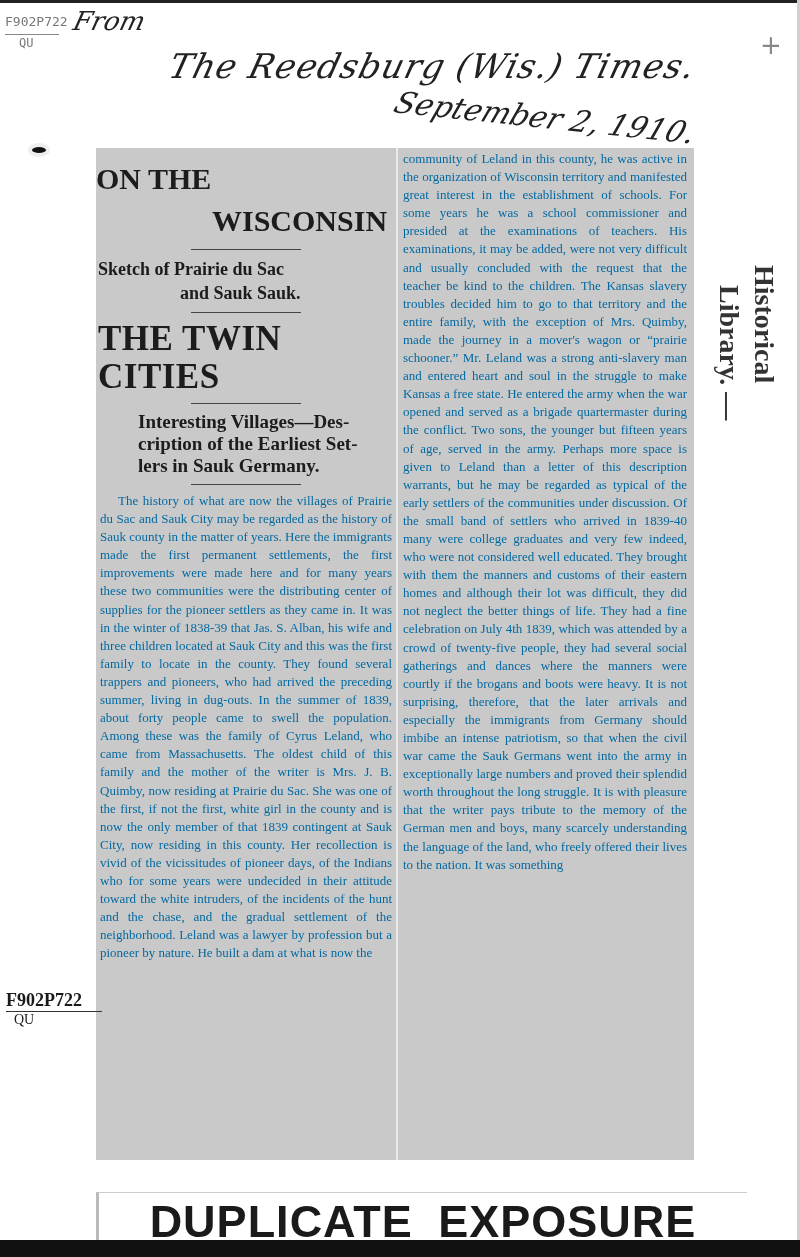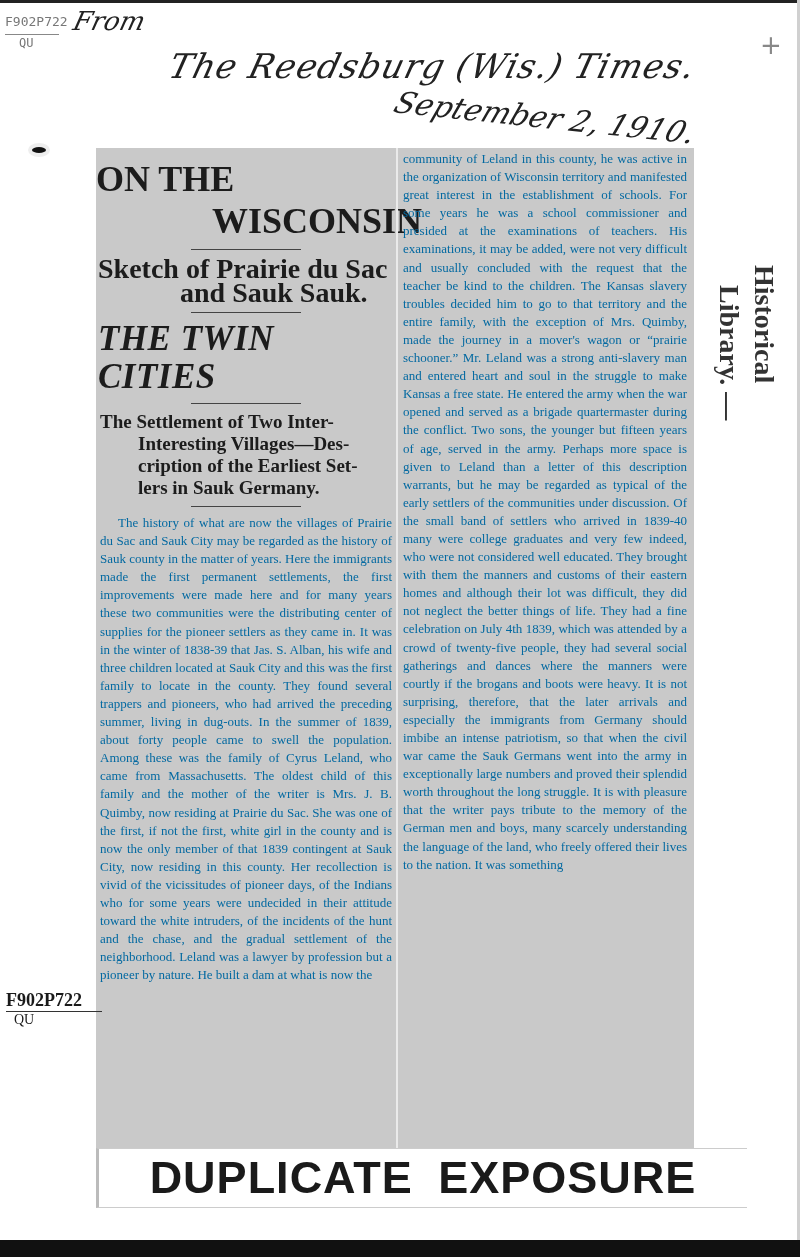--- a/index.html
+++ b/index.html
@@ -30,26 +30,26 @@
 
   .clip {
     position:absolute; left:96px; top:148px; width:598px; height:1012px;
     background:#c9c9c9;
   }
   .col-left { position:absolute; left:0; top:10px; width:300px; }
   .col-right { position:absolute; left:303px; top:0; width:292px; }
   .col-divider { position:absolute; left:300px; top:0; width:2px; height:1012px; background:#eaeaea; }
 
   .hl { font-weight:bold; text-align:left; margin:0; color:#1c1c1c; }
-  .hl-1 { font-size:36px; line-height:42px; letter-spacing:0; font-family:"Liberation Serif", serif; font-stretch:condensed; }
+  .hl-1 { font-size:30px; line-height:42px; letter-spacing:0; font-family:"Liberation Serif", serif; font-stretch:condensed; }
   .hl-1 .l2 { display:block; padding-left:116px; }
   .rule { width:110px; height:1px; background:#444; margin:7px auto 7px 95px; }
-  .hl-2 { font-size:28px; line-height:24px; padding-left:2px; }
+  .hl-2 { font-size:18px; line-height:24px; padding-left:2px; }
   .hl-2 .l2 { display:block; padding-left:82px; }
-  .hl-3 { font-size:35px; line-height:38px; padding-left:2px; letter-spacing:0.5px;font-style:italic; }
+  .hl-3 { font-size:35px; line-height:38px; padding-left:2px; letter-spacing:0.5px; }
   .hl-4 { font-size:19px; line-height:22px; padding-left:4px; }
   .hl-4 .ind { display:block; padding-left:38px; }
 
   .body-text {
     font-size:13px; line-height:18.1px; text-align:justify; margin:0;
     padding:0 4px 0 4px; color:#0369a1;
   }
   .body-text.first { text-indent:18px; }
 
   .col-right .body-text { padding:2px 4px 0 4px; }
@@ -63,21 +63,21 @@
   }
   .stamp-1 { left:70px; top:0; font-size:28px; }
   .stamp-2 { left:35px; top:20px; font-size:28px; }
 
   .callno-mid {
     position:absolute; left:6px; top:990px; font-family:"Liberation Serif", serif; font-size:18px; font-weight:bold;
   }
   .callno-mid .qu { display:block; font-size:14px; font-weight:normal; border-top:1px solid #333; width:88px; padding-left:8px; }
 
   .dup-box {
-    position:absolute; left:96px; top:1148px; width:648px; height:58px;
+    position:absolute; left:96px; top:1192px; width:648px; height:58px;
     background:#fff; border-left:3px solid #bbb; border-top:1px solid #ccc; border-bottom:1px solid #ccc;
     display:flex; align-items:center; justify-content:center;
   }
   .dup-text {
     font-family:"Liberation Sans", sans-serif; font-weight:bold; font-size:45px; letter-spacing:1px;
     color:#1a1a1a; word-spacing:12px;
   }
 </style>
 </head>
 <body>
@@ -104,21 +104,20 @@
     </h1>
     <div class="rule"></div>
     <h2 class="hl hl-2">
       <span>Sketch of Prairie du Sac</span>
       <span class="l2">and Sauk Sauk.</span>
     </h2>
     <div class="rule"></div>
     <h2 class="hl hl-3">THE TWIN CITIES</h2>
     <div class="rule"></div>
     <h3 class="hl hl-4">
-      <span>The Settlement of Two Inter-</span>
       <span class="ind">Interesting Villages—Des-</span>
       <span class="ind">cription of the Earliest Set-</span>
       <span class="ind">lers in Sauk Germany.</span>
     </h3>
     <div class="rule"></div>
     <p class="body-text first">The history of what are now the villages of Prairie du Sac and Sauk City may be regarded as the history of Sauk county in the matter of years. Here the immigrants made the first permanent settlements, the first improvements were made here and for many years these two communities were the distributing center of supplies for the pioneer settlers as they came in. It was in the winter of 1838-39 that Jas. S. Alban, his wife and three children located at Sauk City and this was the first family to locate in the county. They found several trappers and pioneers, who had arrived the preceding summer, living in dug-outs. In the summer of 1839, about forty people came to swell the population. Among these was the family of Cyrus Leland, who came from Massachusetts. The oldest child of this family and the mother of the writer is Mrs. J. B. Quimby, now residing at Prairie du Sac. She was one of the first, if not the first, white girl in the county and is now the only member of that 1839 contingent at Sauk City, now residing in this county. Her recollection is vivid of the vicissitudes of pioneer days, of the Indians who for some years were undecided in their attitude toward the white intruders, of the incidents of the hunt and the chase, and the gradual settlement of the neighborhood. Leland was a lawyer by profession but a pioneer by nature. He built a dam at what is now the</p>
   </div>
   <div class="col-divider"></div>
   <div class="col-right">
     <p class="body-text">community of Leland in this county, he was active in the organization of Wisconsin territory and manifested great interest in the establishment of schools. For some years he was a school commissioner and presided at the examinations of teachers. His examinations, it may be added, were not very difficult and usually concluded with the request that the teacher be kind to the children. The Kansas slavery troubles decided him to go to that territory and the entire family, with the exception of Mrs. Quimby, made the journey in a mover's wagon or “prairie schooner.” Mr. Leland was a strong anti-slavery man and entered heart and soul in the struggle to make Kansas a free state. He entered the army when the war opened and served as a brigade quartermaster during the conflict. Two sons, the younger but fifteen years of age, served in the army. Perhaps more space is given to Leland than a letter of this description warrants, but he may be regarded as typical of the early settlers of the communities under discussion. Of the small band of settlers who arrived in 1839-40 many were college graduates and very few indeed, who were not considered well educated. They brought with them the manners and customs of their eastern homes and although their lot was difficult, they did not neglect the better things of life. They had a fine celebration on July 4th 1839, which was attended by a crowd of twenty-five people, they had several social gatherings and dances where the manners were courtly if the brogans and boots were heavy. It is not surprising, therefore, that the later arrivals and especially the immigrants from Germany should imbibe an intense patriotism, so that when the civil war came the Sauk Germans went into the army in exceptionally large numbers and proved their splendid worth throughout the long struggle. It is with pleasure that the writer pays tribute to the memory of the German men and boys, many scarcely understanding the language of the land, who freely offered their lives to the nation. It was something</p>

